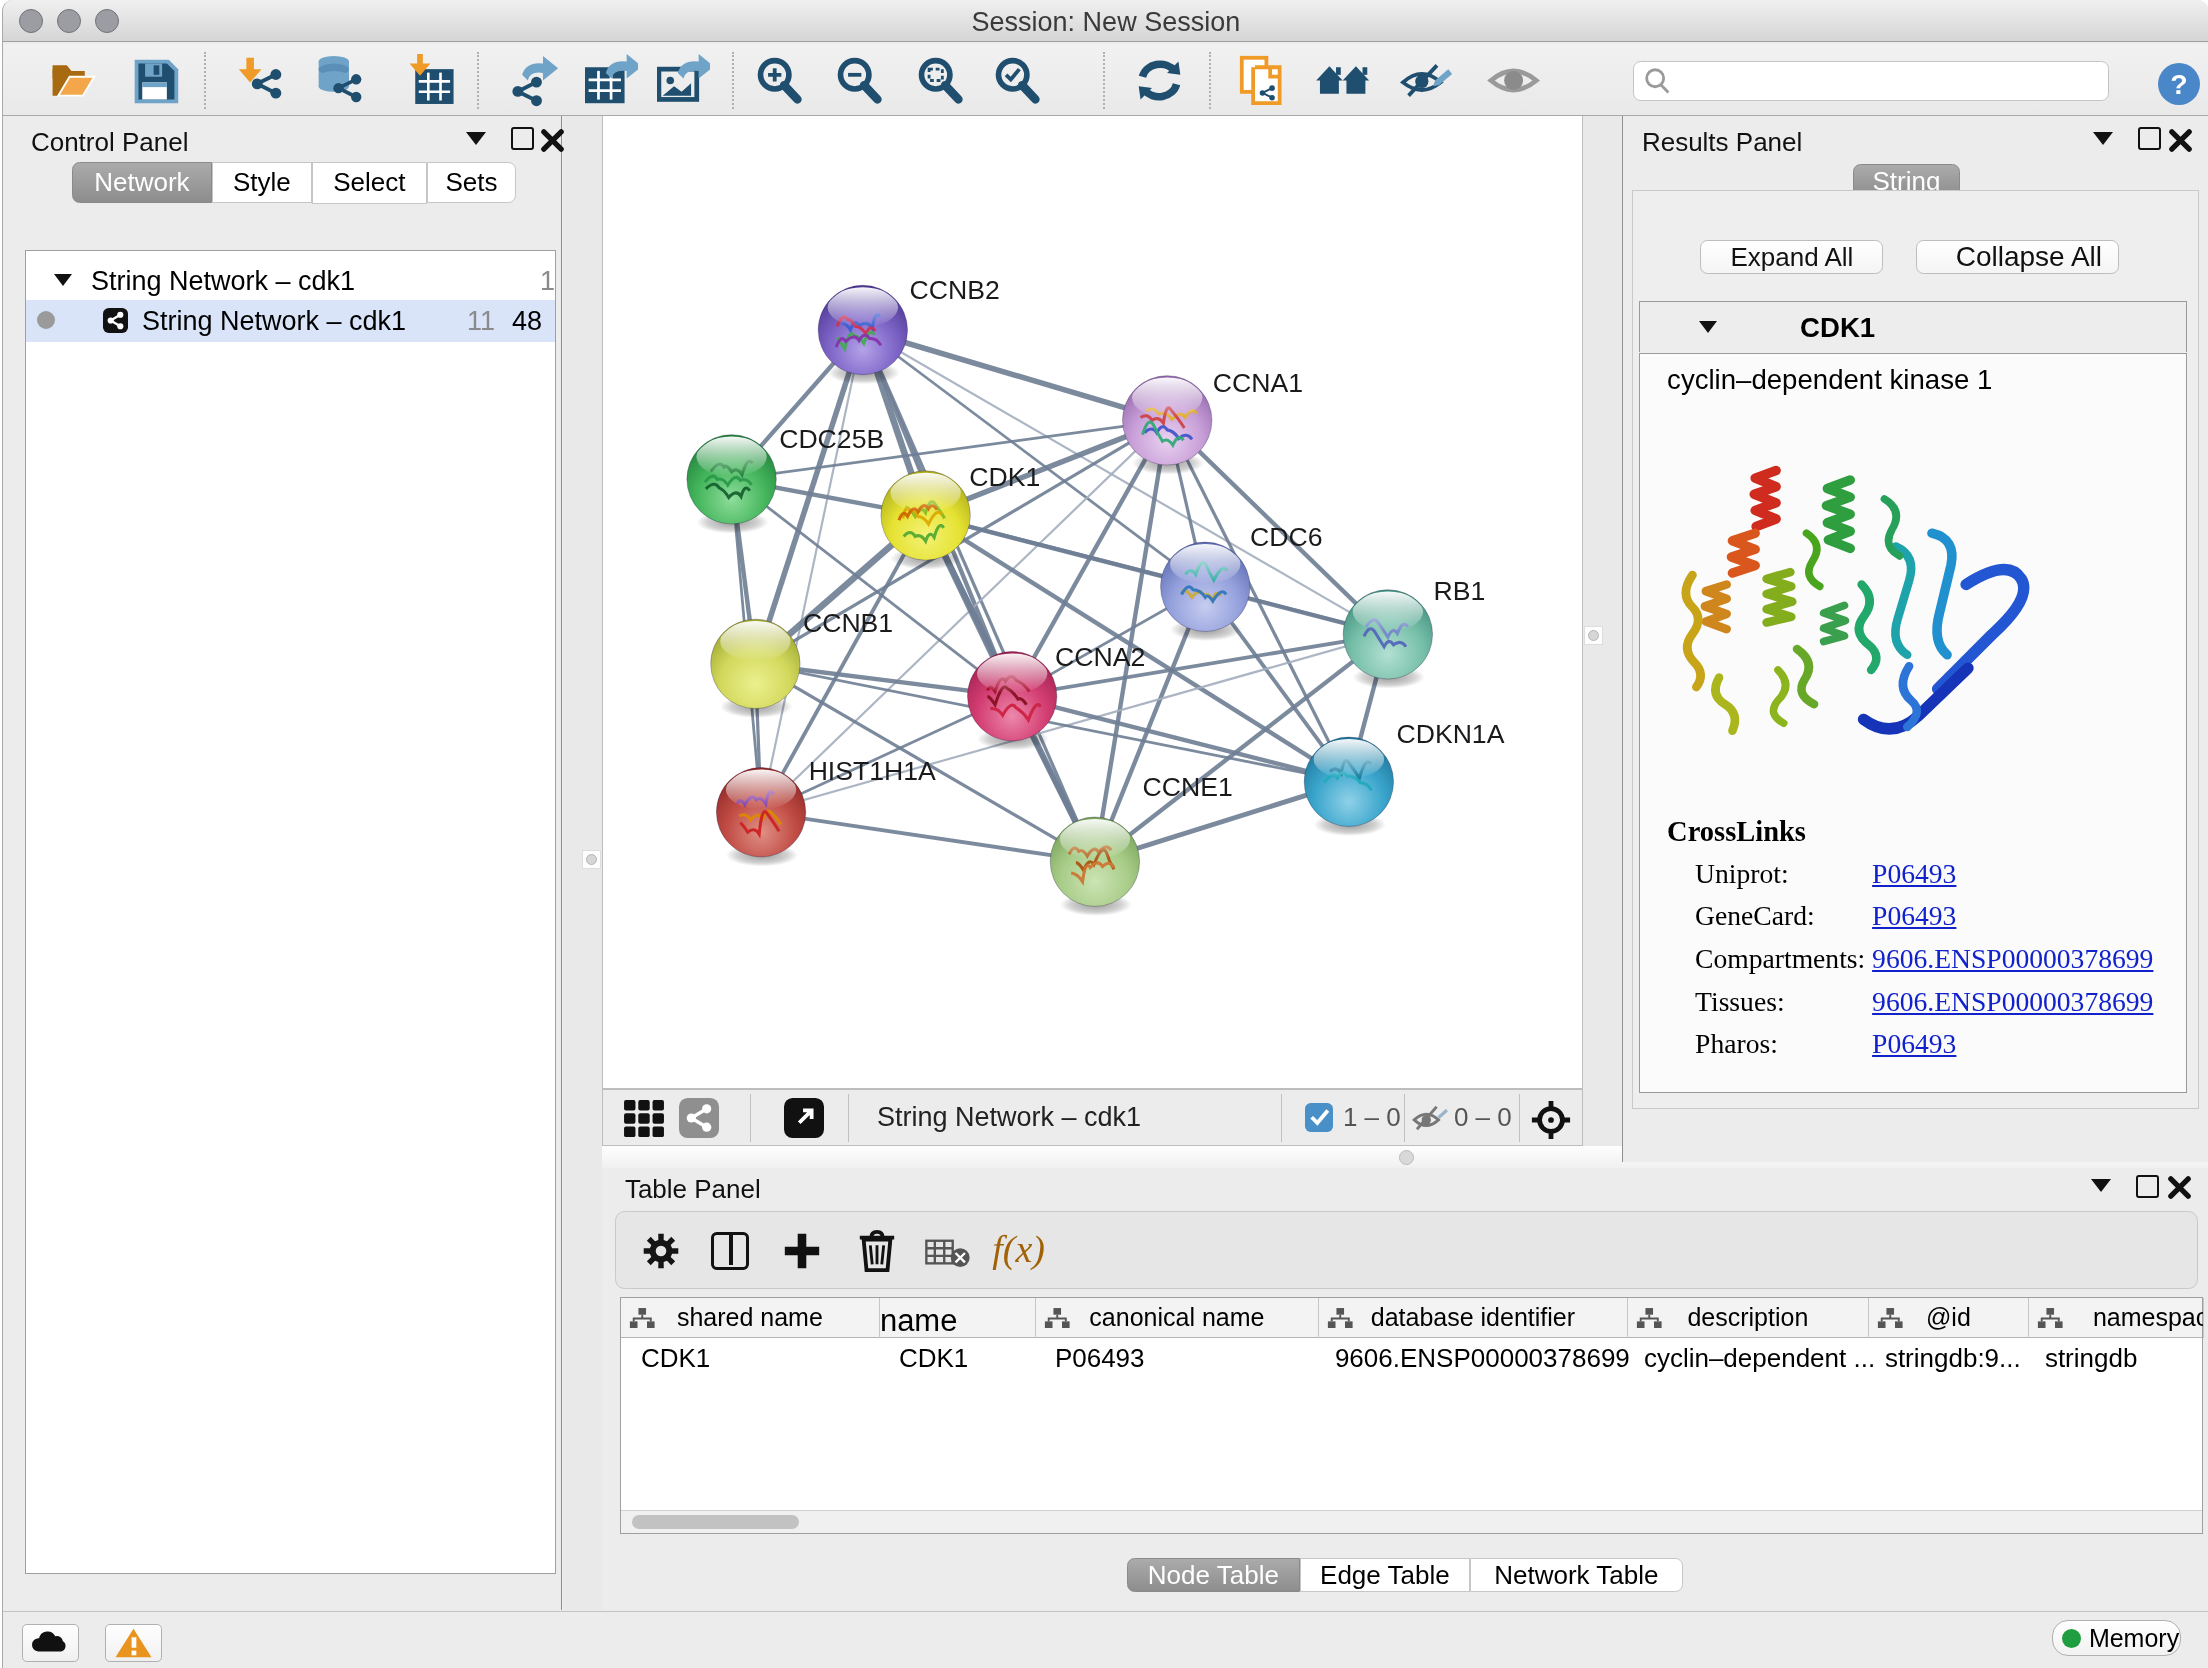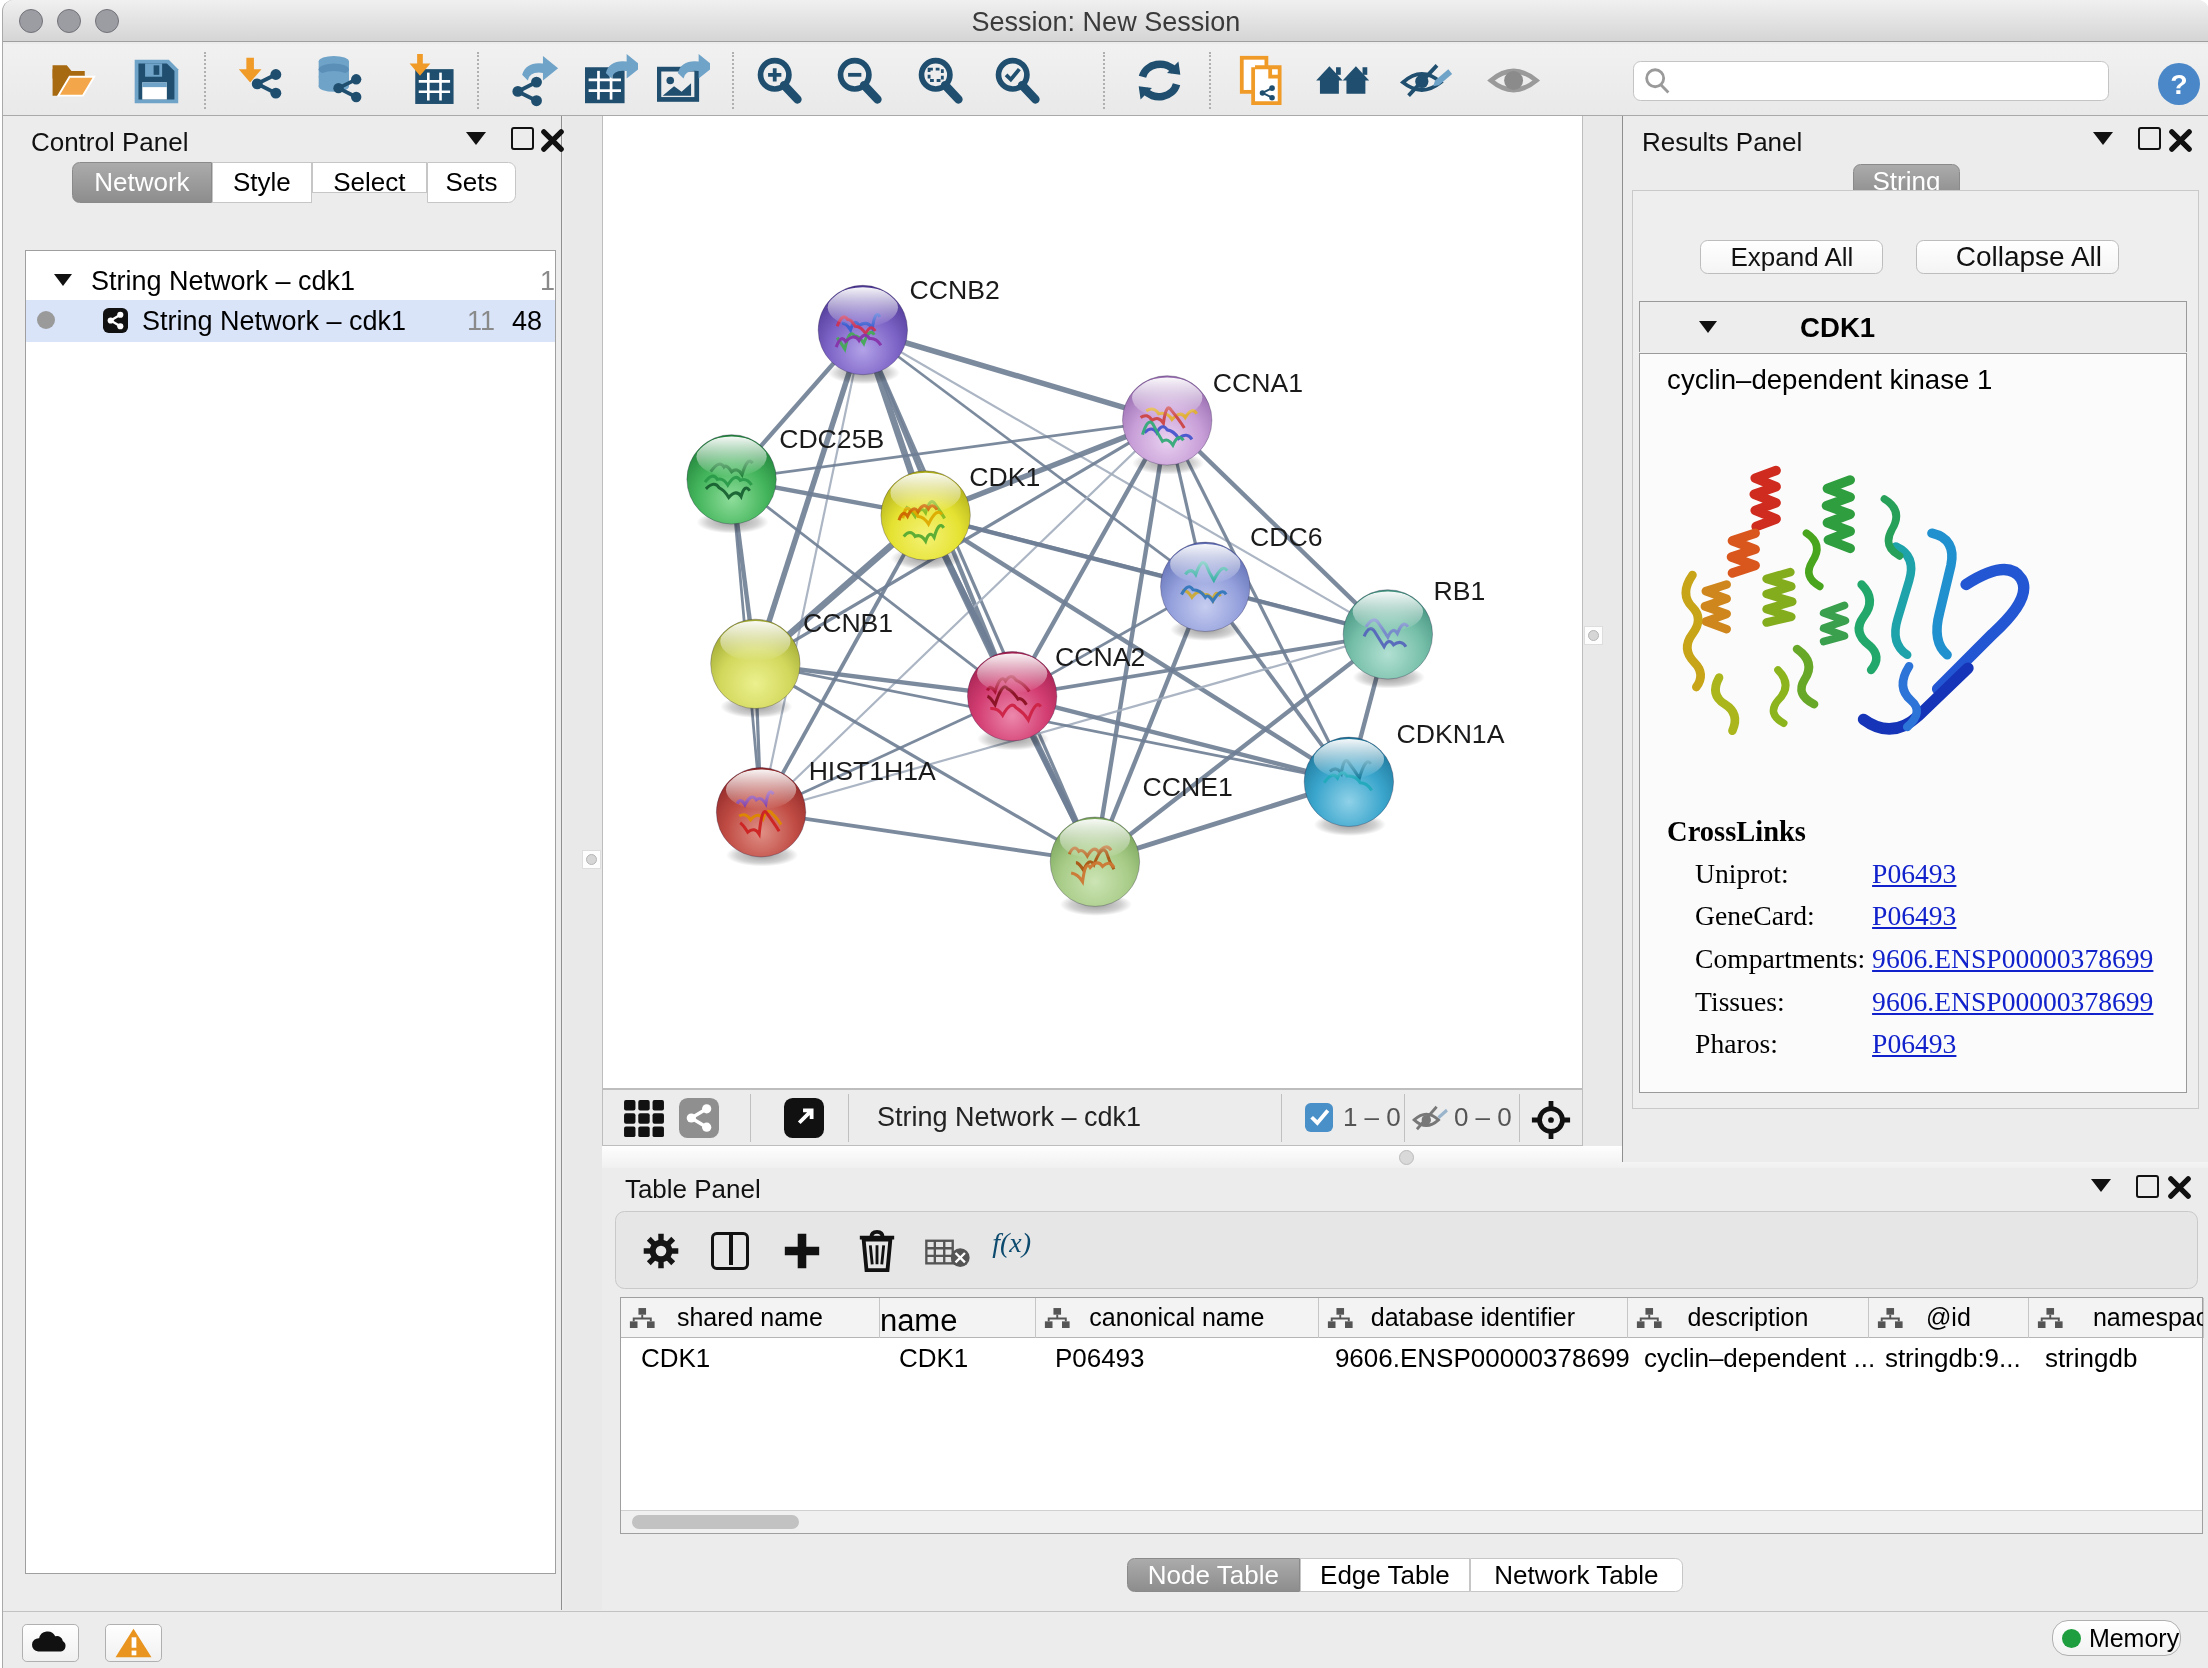--- a/index.html
+++ b/index.html
@@ -203,21 +203,21 @@
     <div id="cpanel">
 <div class="phead abs" style="left:27px;top:10.5px;">Control Panel</div>
 <div class="tri abs" style="left:462px;top:16px;"></div>
 <div class="sqbtn abs" style="left:507px;top:11.4px;"></div>
 <svg class="abs" style="left:535px;top:10.5px;" width="27" height="27" viewBox="0 0 28 28">
         <path d="M5 5 23 23 M23 5 5 23" stroke="#111" stroke-width="5.5" stroke-linecap="round"></path>
       </svg>
 <div class="abs" style="left:68px;top:46px;width:444px;height:41px;">
   <div class="abs selgrad" style="left:0;width:140px;height:41px;border-radius:7.6px 0 0 7.6px;border:1px solid #8a8a8a;font-size:26px;text-align:center;line-height:39px;">Network</div>
   <div class="abs" style="left:140px;width:100px;height:41px;background:#fff;border:1px solid #c6c6c6;font-size:26px;text-align:center;line-height:39px;">Style</div>
-  <div class="abs" style="left:240px;width:115px;height:31px;background:#fff;border:1px solid #c6c6c6;font-size:26px;text-align:center;line-height:39px;">Select</div>
+  <div class="abs" style="left:240px;width:115px;height:42px;background:#fff;border:1px solid #c6c6c6;font-size:26px;text-align:center;line-height:39px;">Select</div>
   <div class="abs" style="left:355px;width:89px;height:41px;background:#fff;border:1px solid #c6c6c6;border-radius:0 7.6px 7.6px 0;font-size:26px;text-align:center;line-height:39px;">Sets</div>
 </div>
 <div class="abs" style="left:21px;top:134px;width:531px;height:1324px;background:#fff;border:1px solid #9f9f9f;">
   <div class="abs" style="left:0;top:0;width:100%;height:49px;">
     <div class="tri abs" style="left:28.5px;top:23px;border-left-width:9.5px;border-right-width:9.5px;border-top-width:12.4px;"></div>
     <div class="abs" style="left:65px;top:15px;font-size:27px;">String Network – cdk1</div>
     <div class="abs" style="left:514px;top:15px;font-size:27px;color:#8a8a8a;">1</div>
   </div>
   <div class="abs" style="left:0;top:49px;width:100%;height:42px;background:#d9e4f9;">
     <div class="abs" style="left:11.4px;top:11.4px;width:18px;height:18px;border-radius:50%;background:#9a9a9a;"></div>
@@ -631,21 +631,21 @@
           <path d="M15 18 l2 20 M22 18 v20 M29 18 l-2 20" stroke="#111" stroke-width="3"></path>
         </svg>
   <svg class="abs" style="left:308px;top:25px;" width="48" height="32" viewBox="0 0 50 34">
           <g stroke="#555" fill="none" stroke-width="2.5">
             <rect x="2" y="4" width="28" height="24"></rect>
             <path d="M2 12 h28 M2 20 h28 M11 4 v24 M21 4 v24"></path>
           </g>
           <circle cx="38" cy="22" r="10" fill="#555"></circle>
           <path d="M33 17 l10 10 M43 17 l-10 10" stroke="#fff" stroke-width="2.5"></path>
         </svg>
-  <div class="abs" style="left:376px;top:15px;font-size:28px;color:#0c4a6e;font-family:'Liberation Serif',serif;font-style:italic;">f(x)</div>
+  <div class="abs" style="left:376px;top:15px;font-size:38px;color:#a16207;font-family:'Liberation Serif',serif;font-style:italic;">f(x)</div>
 </div>
 <div class="abs" style="left:18px;top:129px;width:1583px;height:237px;background:#fff;border:1px solid #9f9f9f;">
 <div class="abs" style="left:0;top:0;width:100%;height:40px;background:#f3f3f3;border-bottom:1px solid #b5b5b5;">
           <div class="abs" style="left:0px;top:0;width:259px;height:40px;border-right:1px solid #c6c6c6;overflow:hidden;">
             <span style="position:absolute;left:7.6px;top:7.6px;"><svg width="28.5" height="25" viewBox="0 0 30 26">
                 <g fill="#555">
                   <rect x="11" y="2" width="8" height="7"></rect>
                   <rect x="2" y="16" width="8" height="7"></rect>
                   <rect x="20" y="16" width="8" height="7"></rect>
                   <path d="M15 9 v4 M6 16 v-3 h18 v3" stroke="#555" stroke-width="2" fill="none"></path>

